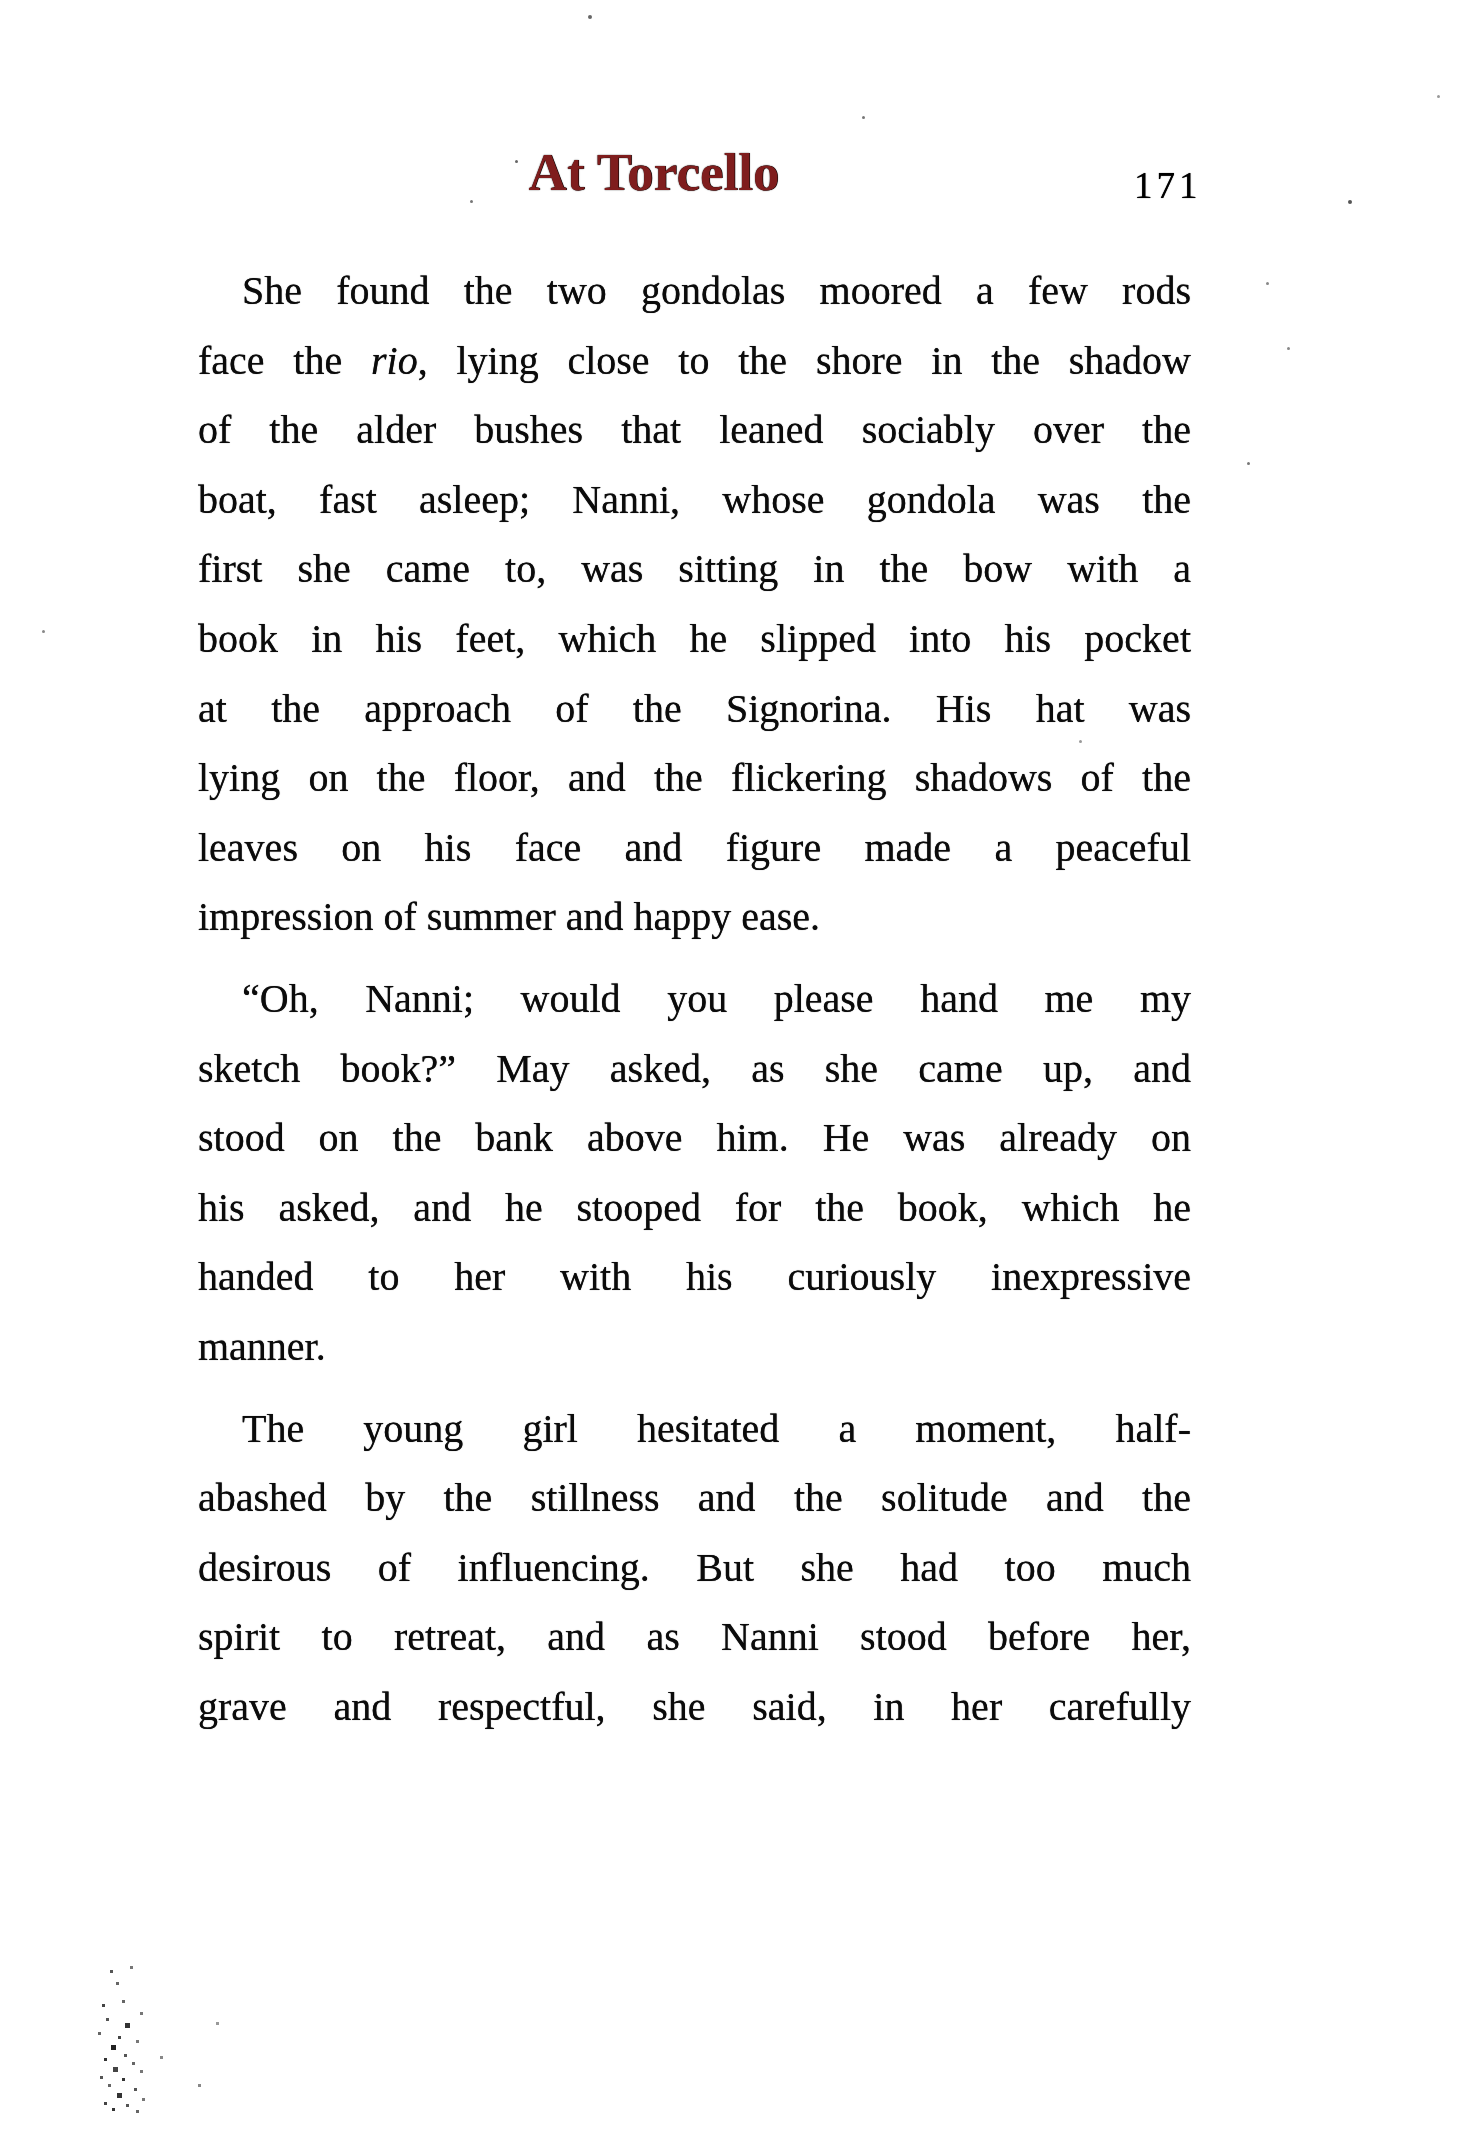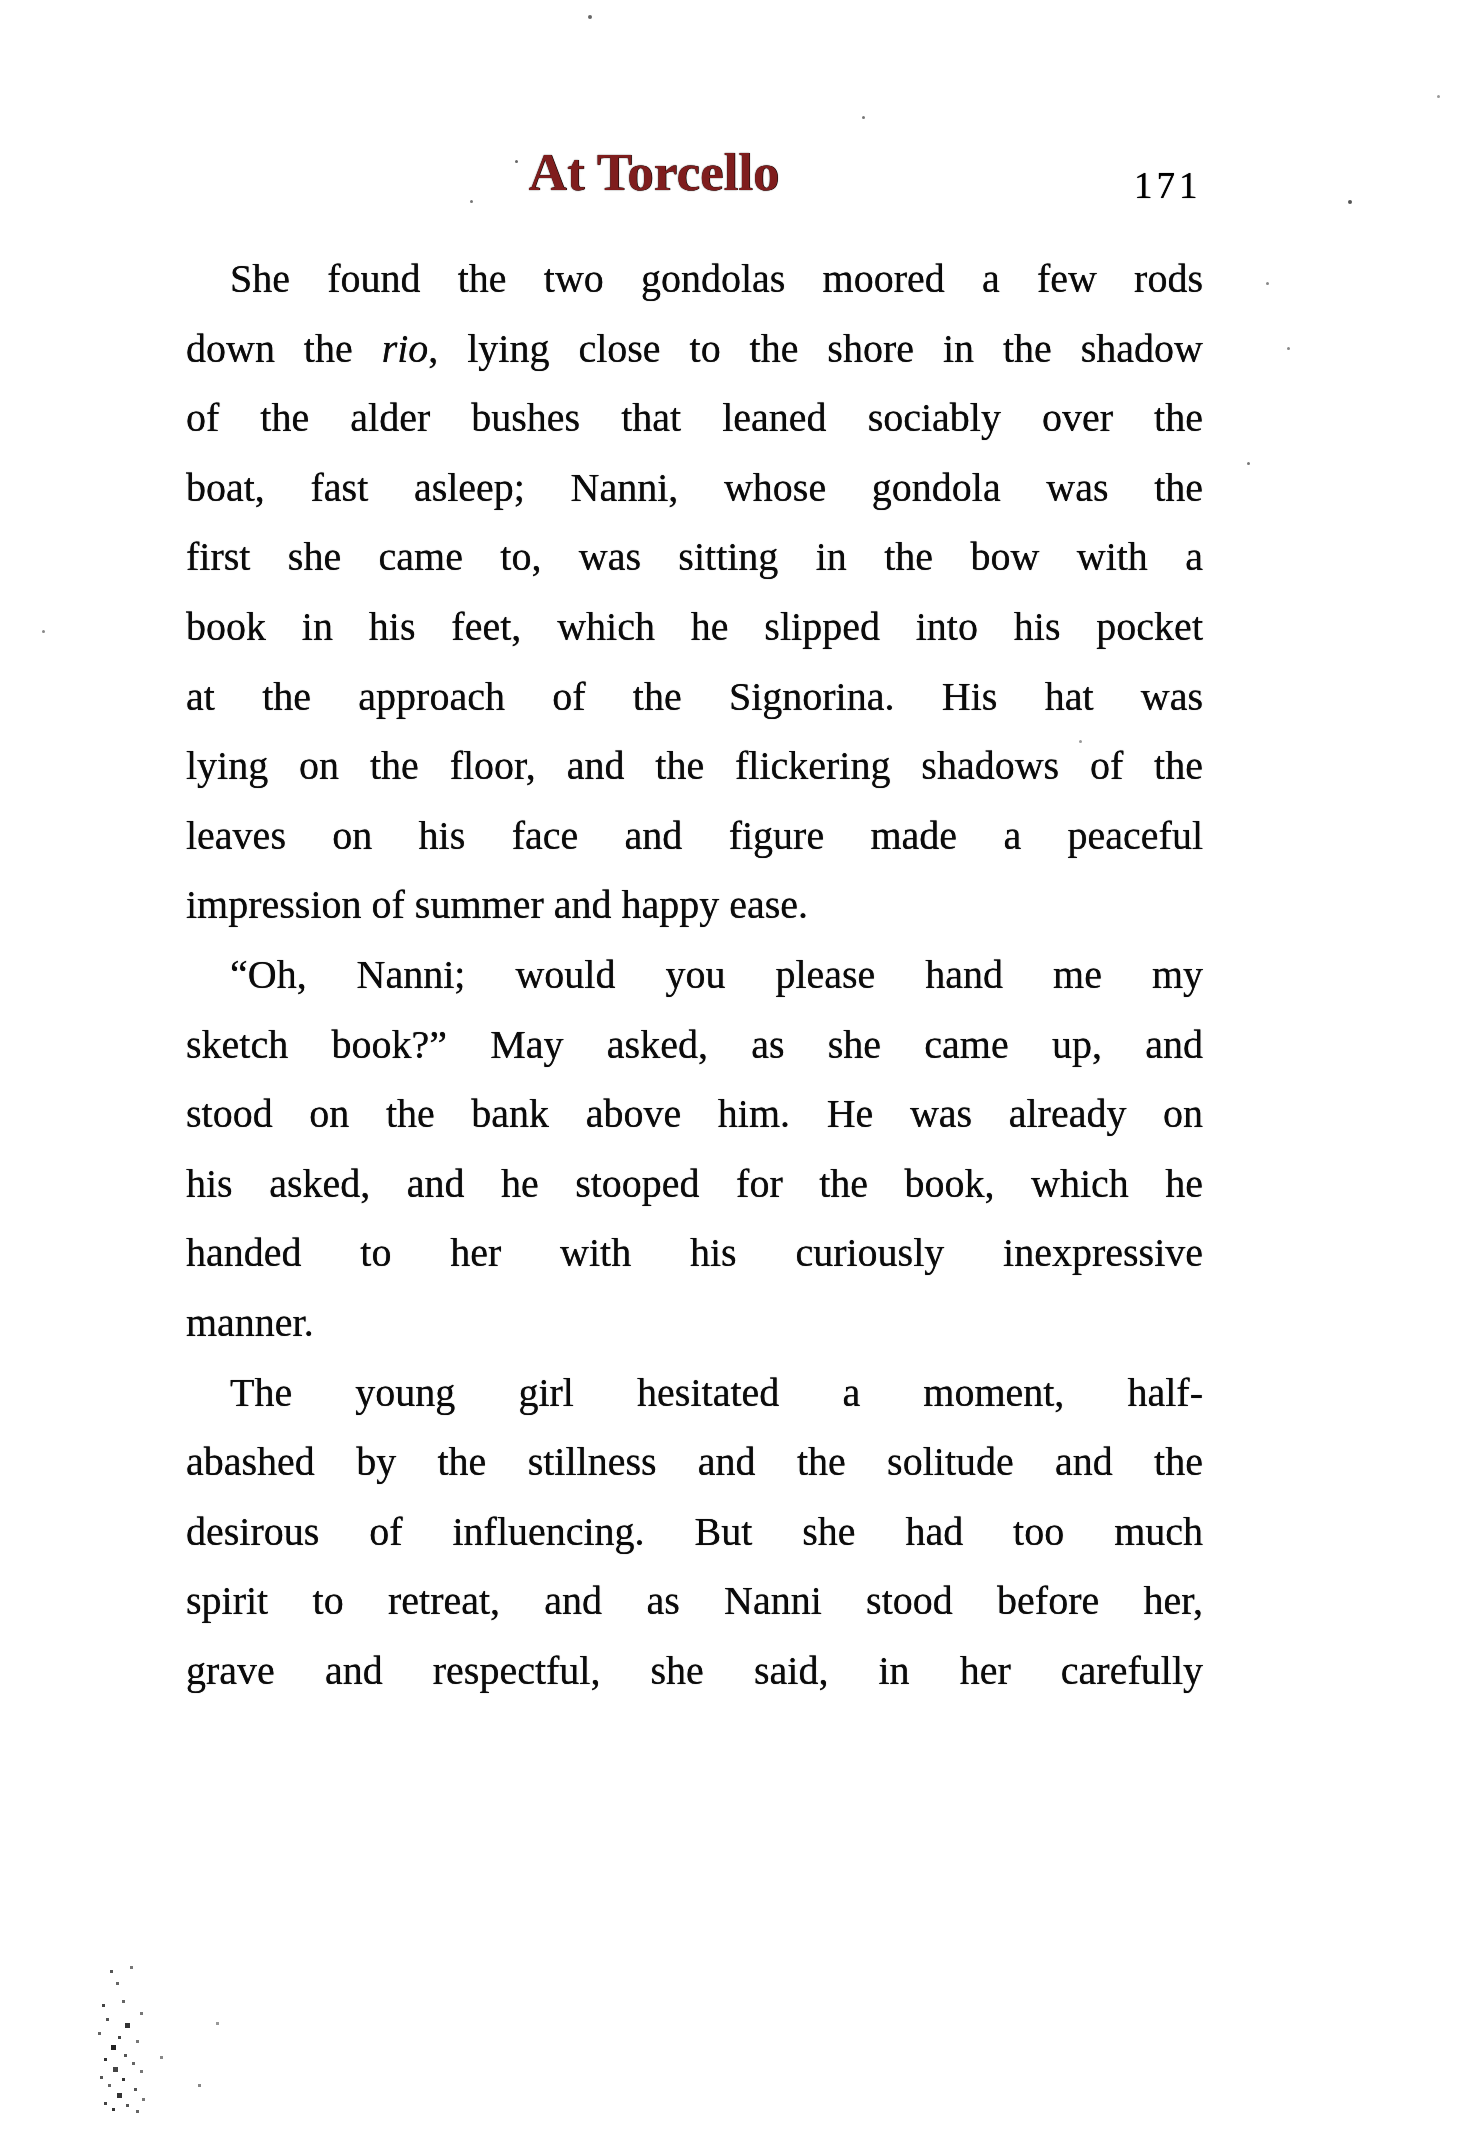--- a/index.html
+++ b/index.html
@@ -42,21 +42,21 @@
   
   .text-block {
     position: absolute;
     left: 186px;
     top: 244px;
     width: 1017px;
     font-size: 40px;
     line-height: 69.6px;
     text-shadow: 0 0 0.7px rgba(0,0,0,0.9);
   }
-  .para { margin: 0; padding: 0; }
+  .para { margin: 12px; padding: 0; }
   .ln {
     text-align: justify;
     text-align-last: justify;
   }
   .ln.first { text-indent: 44px; }
   .ln.endp {
     text-align: left;
     text-align-last: left;
   }
   .it { font-style: italic; }
@@ -92,21 +92,21 @@
 
 <div class="page">
 
   <div class="chapter-title">At Torcello</div>
   <div class="folio">171</div>
 
   <div class="text-block">
 
     <div class="para">
       <div class="ln first">She found the two gondolas moored a few rods</div>
-      <div class="ln"><span>down the </span><em class="it">rio</em><span>, lying close to the shore in the shadow</span></div>
+      <div class="ln"><span>face the </span><em class="it">rio</em><span>, lying close to the shore in the shadow</span></div>
       <div class="ln">of the alder bushes that leaned sociably over the</div>
       <div class="ln">boat, fast asleep; Nanni, whose gondola was the</div>
       <div class="ln">first she came to, was sitting in the bow with a</div>
       <div class="ln">book in his feet, which he slipped into his pocket</div>
       <div class="ln">at the approach of the Signorina.  His hat was</div>
       <div class="ln">lying on the floor, and the flickering shadows of the</div>
       <div class="ln">leaves on his face and figure made a peaceful</div>
       <div class="ln endp">impression of summer and happy ease.</div>
     </div>
 

